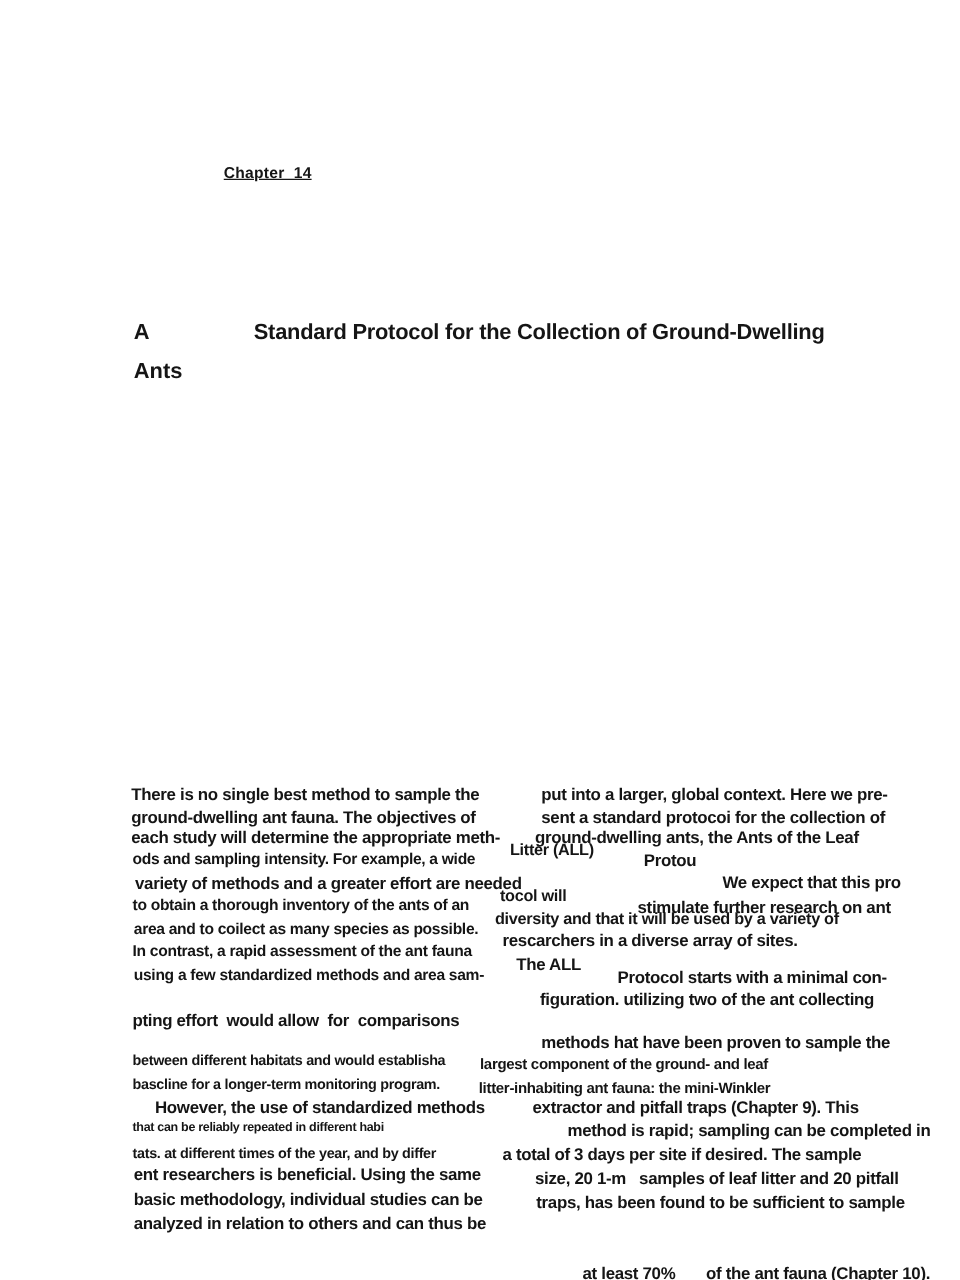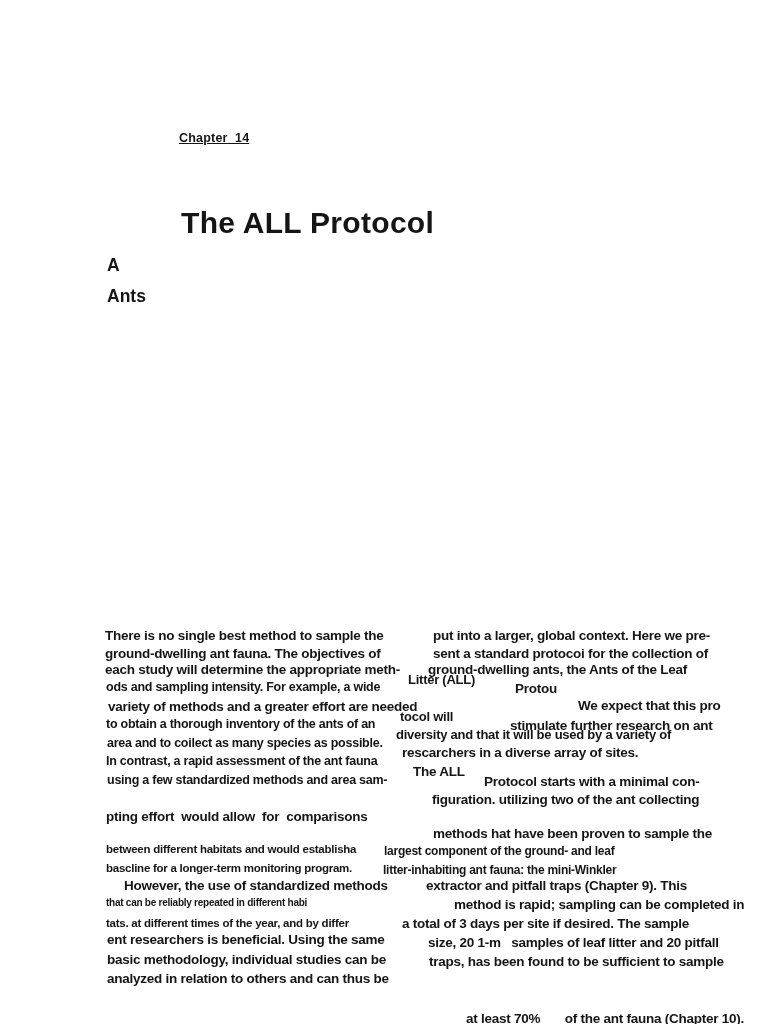--- a/index.html
+++ b/index.html
@@ -66,22 +66,22 @@
     font-weight: 700;
     letter-spacing: -0.25px;
     color: #151515;
   }
 </style>
 </head>
 <body>
 
 <div class="page">
   <div class="abs chapter">Chapter  14</div>
-  <h1 class="abs title">The ALL Protocol</h1>
   <div class="abs sub-prefix">A</div>
+  <div class="abs sub-main">Standard Protocol for the Collection of Ground-Dwelling</div>
   <div class="abs sub-cont">Ants</div>
   <div id="bodyLayer">
       <div class="line" style="left: 105px; top: 629px; font-size: 13.5px;">There is no single best method to sample the</div>
       <div class="line" style="left: 105px; top: 647px; font-size: 13.5px;">ground-dwelling ant fauna. The objectives of</div>
       <div class="line" style="left: 105px; top: 663px; font-size: 13.5px;">each study will determine the appropriate meth-</div>
       <div class="line" style="left: 106px; top: 681px; font-size: 12.5px;">ods and sampling intensity. For example, a wide</div>
       <div class="line" style="left: 108px; top: 700px; font-size: 13.5px;">variety of methods and a greater effort are needed</div>
       <div class="line" style="left: 106px; top: 718px; font-size: 12.5px;">to obtain a thorough inventory of the ants of an</div>
       <div class="line" style="left: 107px; top: 737px; font-size: 12.5px;">area and to coilect as many species as possible.</div>
       <div class="line" style="left: 106px; top: 755px; font-size: 12.5px;">In contrast, a rapid assessment of the ant fauna</div>
@@ -99,21 +99,21 @@
       <div class="line" style="left: 433px; top: 647px; font-size: 13.5px;">sent a standard protocoi for the collection of</div>
       <div class="line" style="left: 428px; top: 663px; font-size: 13.5px;">ground-dwelling ants, the Ants of the Leaf</div>
       <div class="line" style="left: 408px; top: 673px; font-size: 13px;">Litter (ALL)</div>
       <div class="line" style="left: 515px; top: 682px; font-size: 13.5px;">Protou</div>
       <div class="line" style="left: 578px; top: 699px; font-size: 13.5px;">We expect that this pro</div>
       <div class="line" style="left: 400px; top: 710px; font-size: 13px;">tocol will</div>
       <div class="line" style="left: 510px; top: 719px; font-size: 13.5px;">stimulate further research on ant</div>
       <div class="line" style="left: 396px; top: 728px; font-size: 13px;">diversity and that it will be used by a variety of</div>
       <div class="line" style="left: 402px; top: 746px; font-size: 13.5px;">rescarchers in a diverse array of sites.</div>
       <div class="line" style="left: 413px; top: 765px; font-size: 13.5px;">The ALL</div>
-      <div class="line" style="left: 484px; top: 775px; font-size: 13.5px;">Protocol starts with a minimal con-</div>
+      <div class="line" style="left: 494px; top: 775px; font-size: 13.5px;">Protocol starts with a minimal con-</div>
       <div class="line" style="left: 432px; top: 793px; font-size: 13.5px;">figuration. utilizing two of the ant collecting</div>
       <div class="line" style="left: 433px; top: 827px; font-size: 13.5px;">methods hat have been proven to sample the</div>
       <div class="line" style="left: 384px; top: 845px; font-size: 12px;">largest component of the ground- and leaf</div>
       <div class="line" style="left: 383px; top: 864px; font-size: 12px;">litter-inhabiting ant fauna: the mini-Winkler</div>
       <div class="line" style="left: 426px; top: 879px; font-size: 13.5px;">extractor and pitfall traps (Chapter 9). This</div>
       <div class="line" style="left: 430px; top: 898px; font-size: 13.5px; padding-left: 24px;">method is rapid; sampling can be completed in</div>
       <div class="line" style="left: 402px; top: 917px; font-size: 13.5px;">a total of 3 days per site if desired. The sample</div>
       <div class="line" style="left: 428px; top: 936px; font-size: 13.5px;">size, 20 1-m   samples of leaf litter and 20 pitfall</div>
       <div class="line" style="left: 429px; top: 955px; font-size: 13.5px;">traps, has been found to be sufficient to sample</div>
       <div class="line" style="left: 430px; top: 1012px; font-size: 13.5px; margin-left: 36px;">at least 70%       of the ant fauna (Chapter 10).</div>

